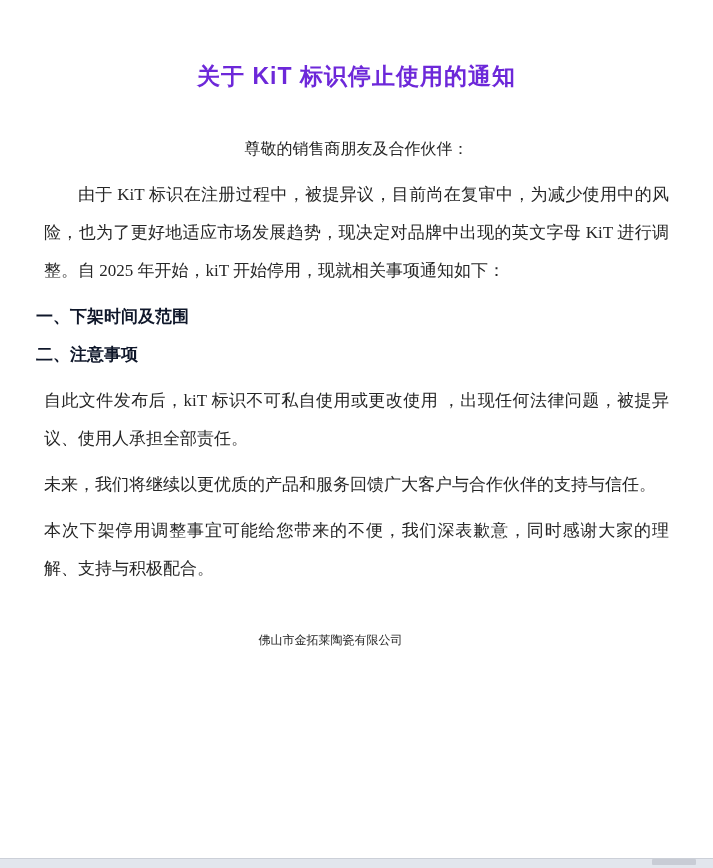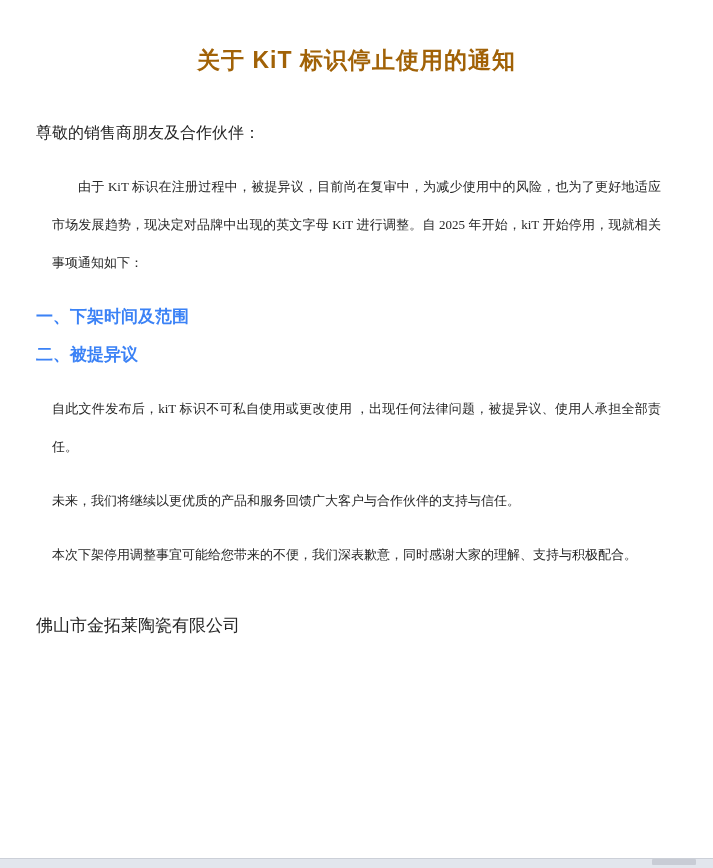--- a/index.html
+++ b/index.html
@@ -8,56 +8,57 @@
     width: 713px;
     height: 868px;
     background: #ffffff;
     overflow: hidden;
     font-family: "Liberation Serif", "DejaVu Serif", serif;
     color: var(--ink, #262626);
     box-sizing: border-box;
     padding: 42px 36px 0 36px;
   }
   .doc-title {
-    margin: 0;
+    margin: 16px;
     font-family: "Liberation Sans", "DejaVu Sans", sans-serif;
     font-weight: bold;
     font-size: 23px;
     line-height: 36px;
     text-align: center;
-    color: #a16207;
+    color: #6d28d9;
     letter-spacing: 1px;
   }
   .greeting {
     margin: 36px 0 0 0;
     font-size: 16px;
     line-height: 38px;
+    text-align: center;
   }
   .para {
-    margin: 16px;
-    font-size: 13px;
+    margin: 8px;
+    font-size: 17px;
     line-height: 38px;
     text-align: justify;
     font-family: Liberation Serif, serif;
   }
   .para.indent { text-indent: 2em; }
   .sec-heading {
     margin: 0;
     font-family: "Liberation Sans", "DejaVu Sans", sans-serif;
     font-weight: bold;
     font-size: 17px;
     line-height: 38px;
-    color: #3b82f6;
+    color: #0f172a;
   }
   .signature { margin-top: 33px; }
   .signature p {
     margin: 0;
-    font-size: 17px;
+    font-size: 12px;
     line-height: 38px;
-    text-align: left;
+    text-align: center;
   }
   .signature .company { padding-right: 52px; }
   .signature .sign-date { padding-right: 87px; }
   .taskbar-strip {
     position: absolute;
     left: 0;
     bottom: 0;
     width: 713px;
     height: 9px;
     background: #e2e6ed;
@@ -79,21 +80,21 @@
 <div class="screen">
 
   <h1 class="doc-title">关于 KiT 标识停止使用的通知</h1>
 
   <p class="greeting">尊敬的销售商朋友及合作伙伴：</p>
 
   <p class="para indent">由于 KiT 标识在注册过程中，被提异议，目前尚在复审中，为减少使用中的风险，也为了更好地适应市场发展趋势，现决定对品牌中出现的英文字母 KiT 进行调整。自 2025 年开始，kiT 开始停用，现就相关事项通知如下：</p>
 
   <h2 class="sec-heading">一、下架时间及范围</h2>
 
-  <h2 class="sec-heading">二、被提异议</h2>
+  <h2 class="sec-heading">二、注意事项</h2>
   <p class="para">自此文件发布后，kiT 标识不可私自使用或更改使用 ，出现任何法律问题，被提异议、使用人承担全部责任。</p>
   <p class="para">未来，我们将继续以更优质的产品和服务回馈广大客户与合作伙伴的支持与信任。</p>
   <p class="para">本次下架停用调整事宜可能给您带来的不便，我们深表歉意，同时感谢大家的理解、支持与积极配合。</p>
 
   <div class="signature">
     <p class="company">佛山市金拓莱陶瓷有限公司</p>
   </div>
 
   <div class="taskbar-strip" style="background: rgb(226, 230, 237);">
     <div class="taskbar-patch" style="background: rgb(200, 204, 213);"></div>

